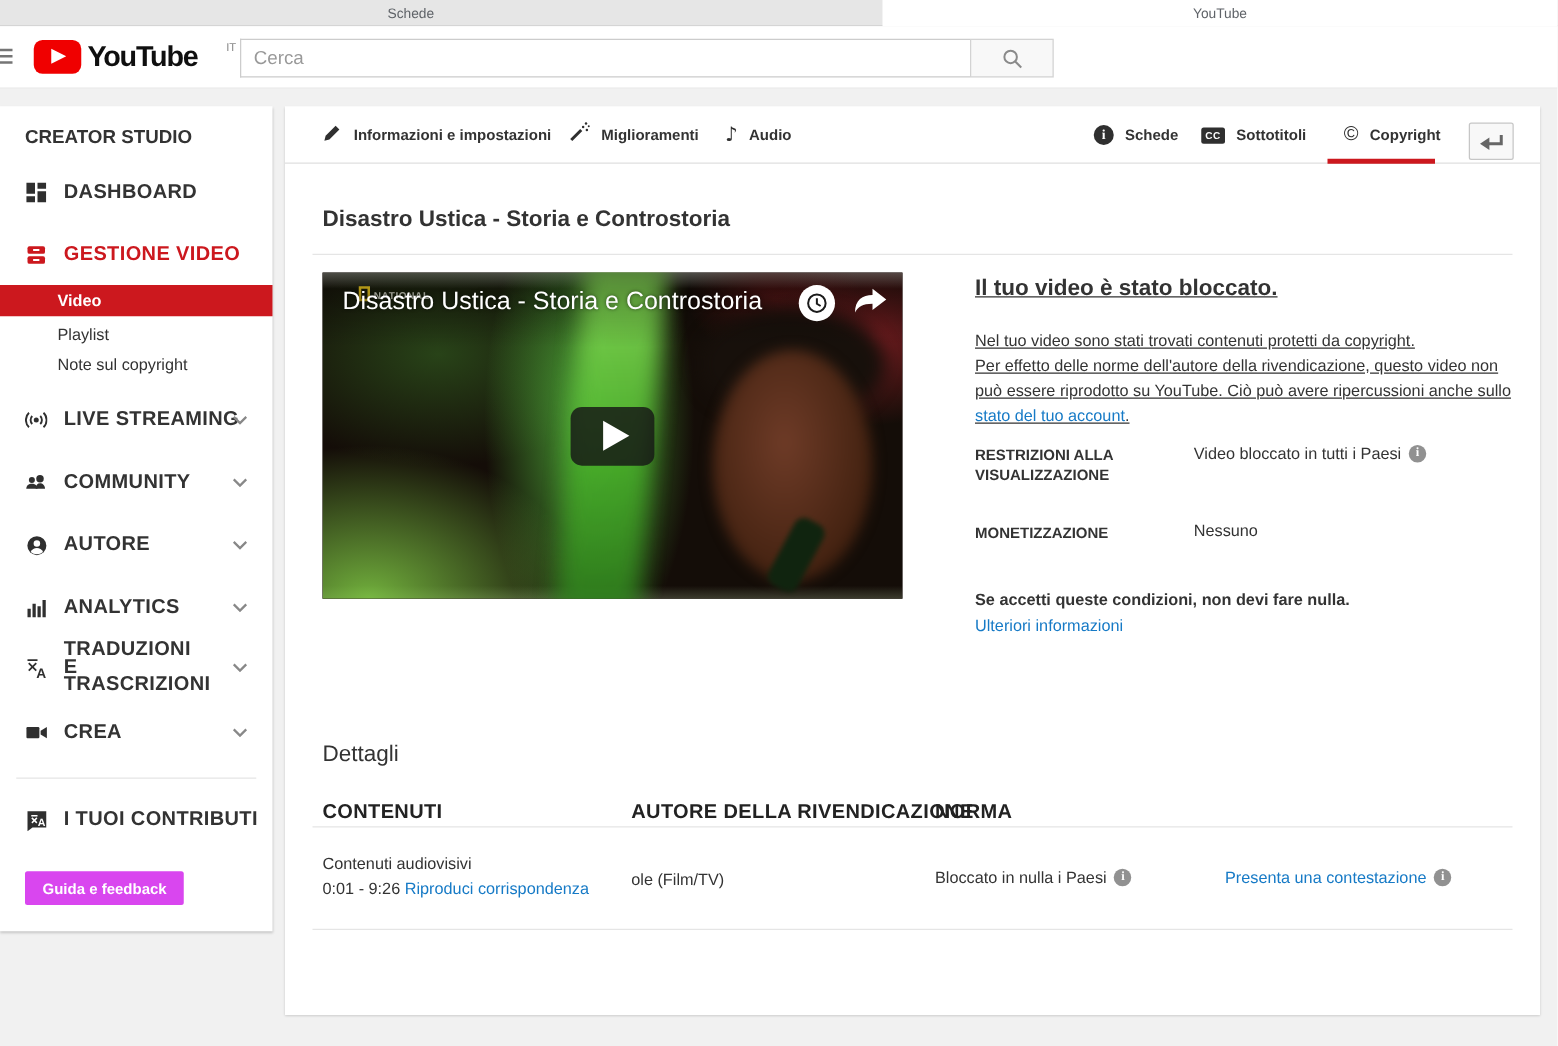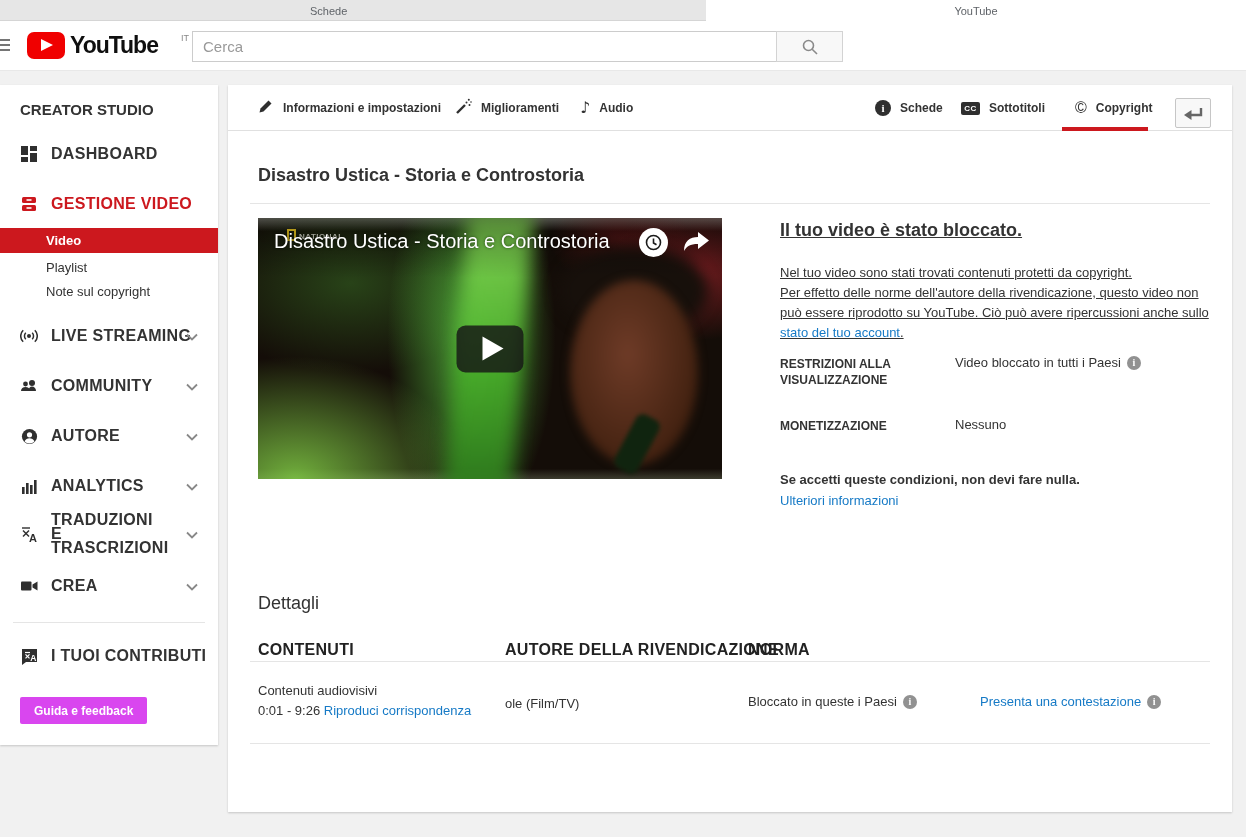--- a/index.html
+++ b/index.html
@@ -372,21 +372,21 @@
   <div class="thead-cell" style="left:520px">NORMA</div>
   <div class="thead-divider"></div>
 
   <div class="tcell" style="left:30px;top:596px;line-height:20px">
     <span>Contenuti audiovisivi</span><br>
     <span>0:01 - 9:26</span>
     <a class="blue-link">Riproduci corrispondenza</a>
   </div>
   <div class="tcell" style="left:277px;top:611px">ole (Film/TV)</div>
   <div class="tcell cell-flex" style="left:520px;top:609px">
-    <span>Bloccato in queste i Paesi</span>
+    <span>Bloccato in nulla i Paesi</span>
     <span class="info-i">i</span>
   </div>
   <div class="tcell cell-flex" style="left:752px;top:609px">
     <a class="blue-link">Presenta una contestazione</a>
     <span class="info-i">i</span>
   </div>
   <div class="row-divider"></div>
 </div>
 
 </body></html>

